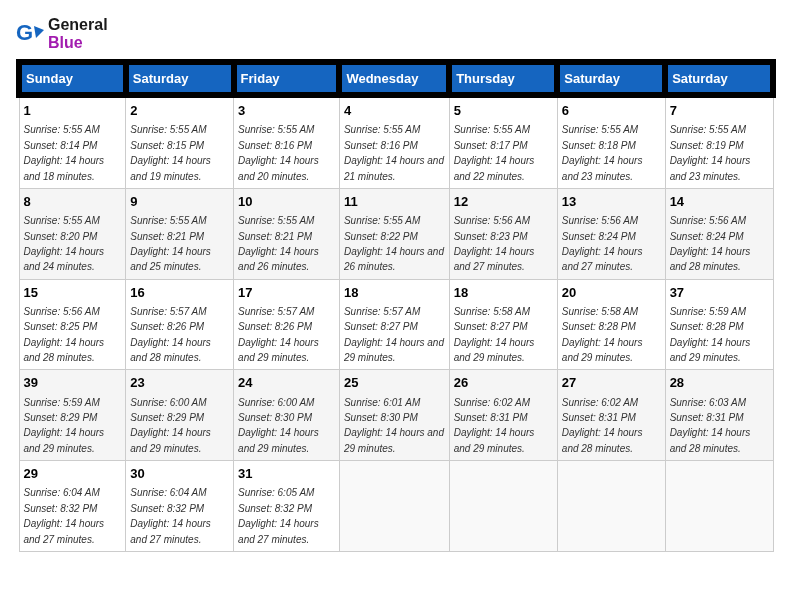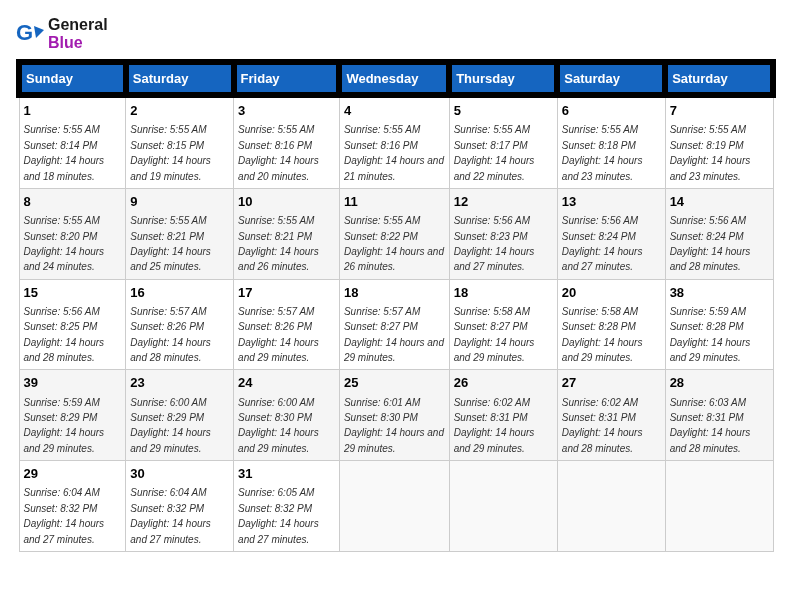--- a/index.html
+++ b/index.html
@@ -156,21 +156,21 @@
         <td><span class="day-num">16</span>
         <span class="day-detail">Sunrise: 5:57 AM<br>Sunset: 8:26 PM<br>Daylight: 14 hours and 28 minutes.</span></td>
         <td><span class="day-num">17</span>
         <span class="day-detail">Sunrise: 5:57 AM<br>Sunset: 8:26 PM<br>Daylight: 14 hours and 29 minutes.</span></td>
         <td><span class="day-num">18</span>
         <span class="day-detail">Sunrise: 5:57 AM<br>Sunset: 8:27 PM<br>Daylight: 14 hours and 29 minutes.</span></td>
         <td><span class="day-num">18</span>
         <span class="day-detail">Sunrise: 5:58 AM<br>Sunset: 8:27 PM<br>Daylight: 14 hours and 29 minutes.</span></td>
         <td><span class="day-num">20</span>
         <span class="day-detail">Sunrise: 5:58 AM<br>Sunset: 8:28 PM<br>Daylight: 14 hours and 29 minutes.</span></td>
-        <td><span class="day-num">38</span>
+        <td><span class="day-num">37</span>
         <span class="day-detail">Sunrise: 5:59 AM<br>Sunset: 8:28 PM<br>Daylight: 14 hours and 29 minutes.</span></td>
       </tr>
       <tr>
         <td><span class="day-num">39</span>
         <span class="day-detail">Sunrise: 5:59 AM<br>Sunset: 8:29 PM<br>Daylight: 14 hours and 29 minutes.</span></td>
         <td><span class="day-num">23</span>
         <span class="day-detail">Sunrise: 6:00 AM<br>Sunset: 8:29 PM<br>Daylight: 14 hours and 29 minutes.</span></td>
         <td><span class="day-num">24</span>
         <span class="day-detail">Sunrise: 6:00 AM<br>Sunset: 8:30 PM<br>Daylight: 14 hours and 29 minutes.</span></td>
         <td><span class="day-num">25</span>

